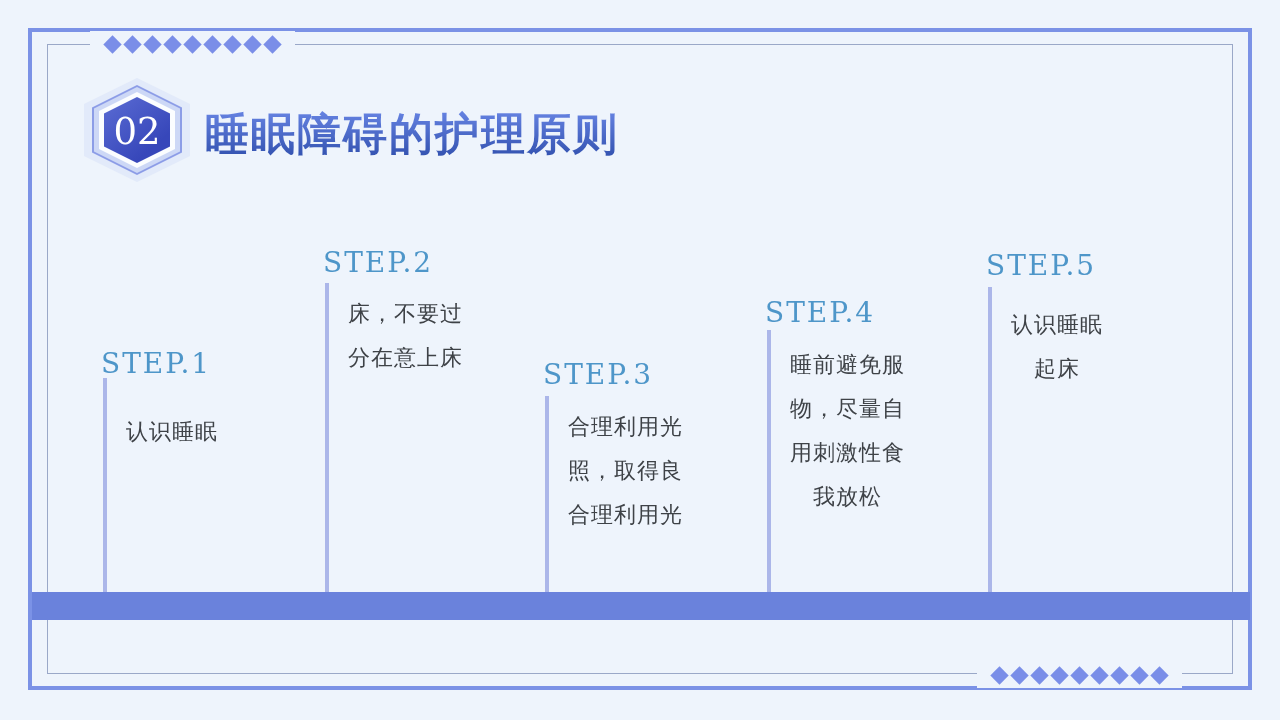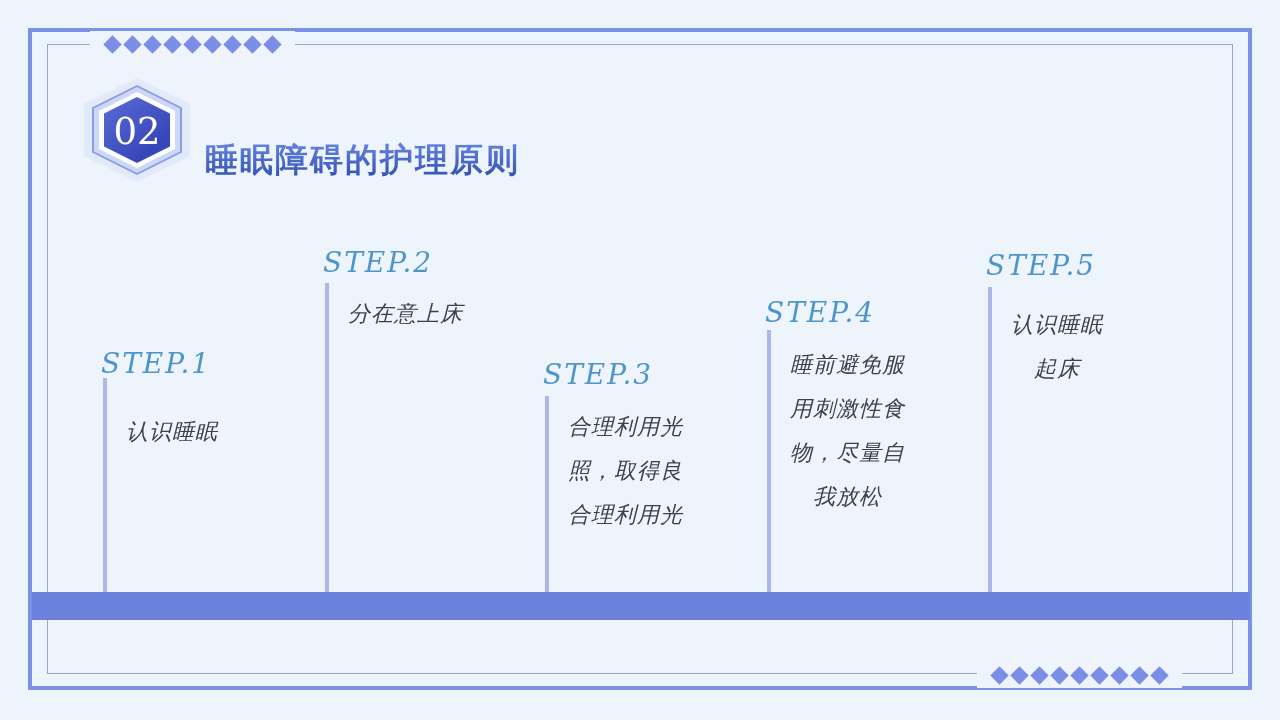--- a/index.html
+++ b/index.html
@@ -41,30 +41,30 @@
   .hex-mid{left:10px;top:11px;width:86px;height:86px;background:#cdd8f6;}
   .hex-white{left:15px;top:16px;width:76px;height:76px;background:#fbfdff;}
   .hex-dark{left:20px;top:21px;width:66px;height:66px;
     background:linear-gradient(140deg,#5b6cd4 0%,#3747ba 75%);}
   .badge-number{position:absolute;left:0;top:2px;width:106px;height:106px;
     display:flex;align-items:center;justify-content:center;
     font-family:"DejaVu Serif","Liberation Serif",serif;font-size:37px;color:#ffffff;}
 
   
   .page-title{position:absolute;left:205px;top:105px;
-    font-size:33px;font-weight:700;letter-spacing:2px;
+    font-size:44px;font-weight:700;letter-spacing:2px;
     background:linear-gradient(180deg,var(--title-gradient-top) 0%,var(--title-gradient-bottom) 88%);
-    -webkit-background-clip:text;background-clip:text;color:transparent;margin-top:33px;}
+    -webkit-background-clip:text;background-clip:text;color:transparent;}
 
   
   .accent-bar{position:absolute;left:32px;top:592px;width:1218px;height:28px;
     background:var(--accent-bar);}
 
   
-  .step{position:absolute;top:0;left:var(--x);width:180px;height:584px;font-style:italic;}
+  .step{position:absolute;top:0;left:var(--x);width:180px;height:584px;}
   .step-label{position:absolute;left:-2px;top:var(--label-top);
     font-family:"DejaVu Serif","Liberation Serif",serif;font-size:28px;
     letter-spacing:2px;color:var(--step-label);white-space:nowrap;}
   .step-line{position:absolute;left:0;top:var(--line-top);width:4px;
     height:calc(592px - var(--line-top));background:var(--step-line);}
   .step-text{position:absolute;left:23px;top:var(--text-top);
     font-family:"Liberation Serif","DejaVu Serif",serif;font-size:22px;
     letter-spacing:1px;line-height:44px;color:var(--body-text);white-space:nowrap;}
   .step-1{--x:103px;--label-top:347px;--line-top:378px;--text-top:410px;}
   .step-2{--x:325px;--label-top:246px;--line-top:283px;--text-top:292px;}
@@ -122,41 +122,42 @@
     <div class="step-line"></div>
     <div class="step-text">
           <div>认识睡眠</div>
         </div>
   </div>
 
   <div class="step step-2">
     <div class="step-label">STEP.2</div>
     <div class="step-line"></div>
     <div class="step-text">
+          <div>床，不要过</div>
           <div>分在意上床</div>
         </div>
   </div>
 
   <div class="step step-3">
     <div class="step-label">STEP.3</div>
     <div class="step-line"></div>
     <div class="step-text">
           <div>合理利用光</div>
           <div>照，取得良</div>
           <div>合理利用光</div>
         </div>
   </div>
 
   <div class="step step-4">
     <div class="step-label">STEP.4</div>
     <div class="step-line"></div>
     <div class="step-text">
           <div>睡前避免服</div>
+          <div>物，尽量自</div>
           <div>用刺激性食</div>
-          <div>物，尽量自</div>
           <div>我放松</div>
         </div>
   </div>
 
   <div class="step step-5">
     <div class="step-label">STEP.5</div>
     <div class="step-line"></div>
     <div class="step-text">
           <div>认识睡眠</div>
           <div>起床</div>

